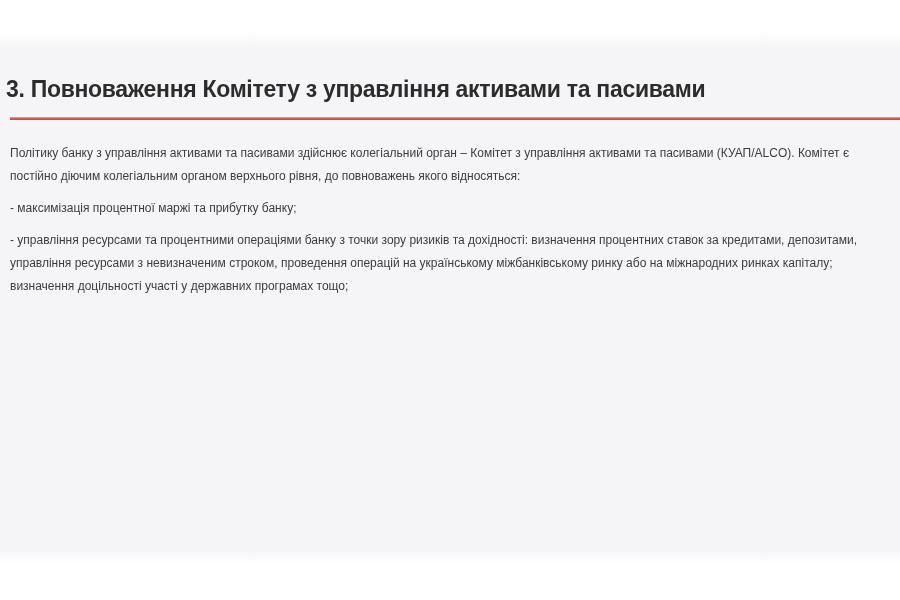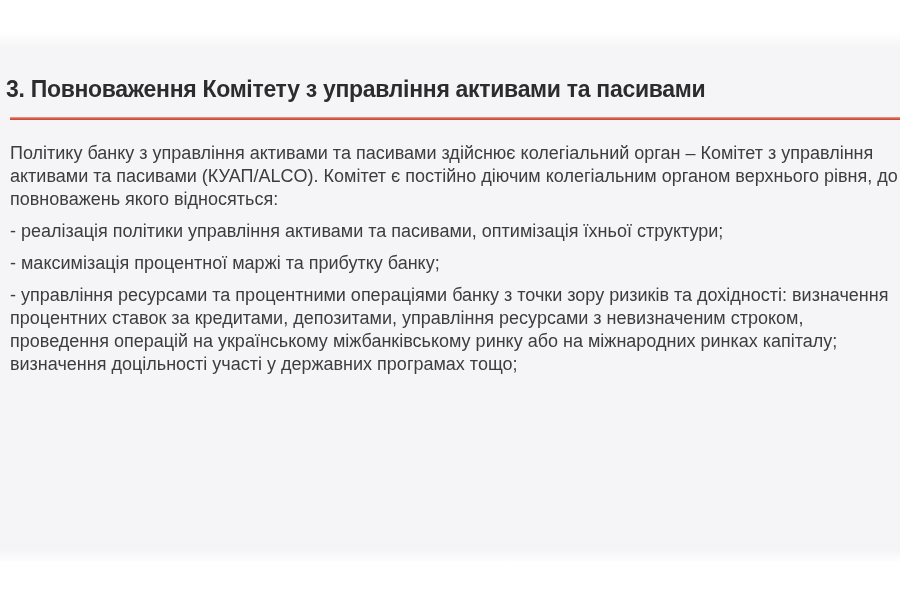--- a/index.html
+++ b/index.html
@@ -50,39 +50,38 @@
     right: 0;
     top: 85px;
     height: 3px;
     background: linear-gradient(180deg, #eda493 0%, var(--accent, #d6503c) 60%, #c44a37 100%);
   }
   .slide-body {
     position: absolute;
     left: 10px;
     right: 2px;
     top: 110px;
-    font-size: 18px;
+    font-size: 12px;
     line-height: 23px;
     color: var(--body-text, #3d3d3d);
   }
   .slide-body p {
     margin: 0 0 9px 0;
   }
 </style>
 </head>
 <body>
 
 <div class="slide">
   <div class="band">
 
     <h1 class="slide-title">3. Повноваження Комітету з управління активами та пасивами</h1>
 
     <div class="title-divider"></div>
 
     <div class="slide-body">
       <p>Політику банку з управління активами та пасивами здійснює колегіальний орган – Комітет з управління активами та пасивами (КУАП/ALCO). Комітет є постійно діючим колегіальним органом верхнього рівня, до повноважень якого відносяться:</p>
-      <p>- реалізація політики управління активами та пасивами, оптимізація їхньої структури;</p>
       <p>- максимізація процентної маржі та прибутку банку;</p>
       <p>- управління ресурсами та процентними операціями банку з точки зору ризиків та дохідності: визначення процентних ставок за кредитами, депозитами, управління ресурсами з невизначеним строком, проведення операцій на українському міжбанківському ринку або на міжнародних ринках капіталу; визначення доцільності участі у державних програмах тощо;</p>
     </div>
 
   </div>
 </div>
 
 </body></html>

